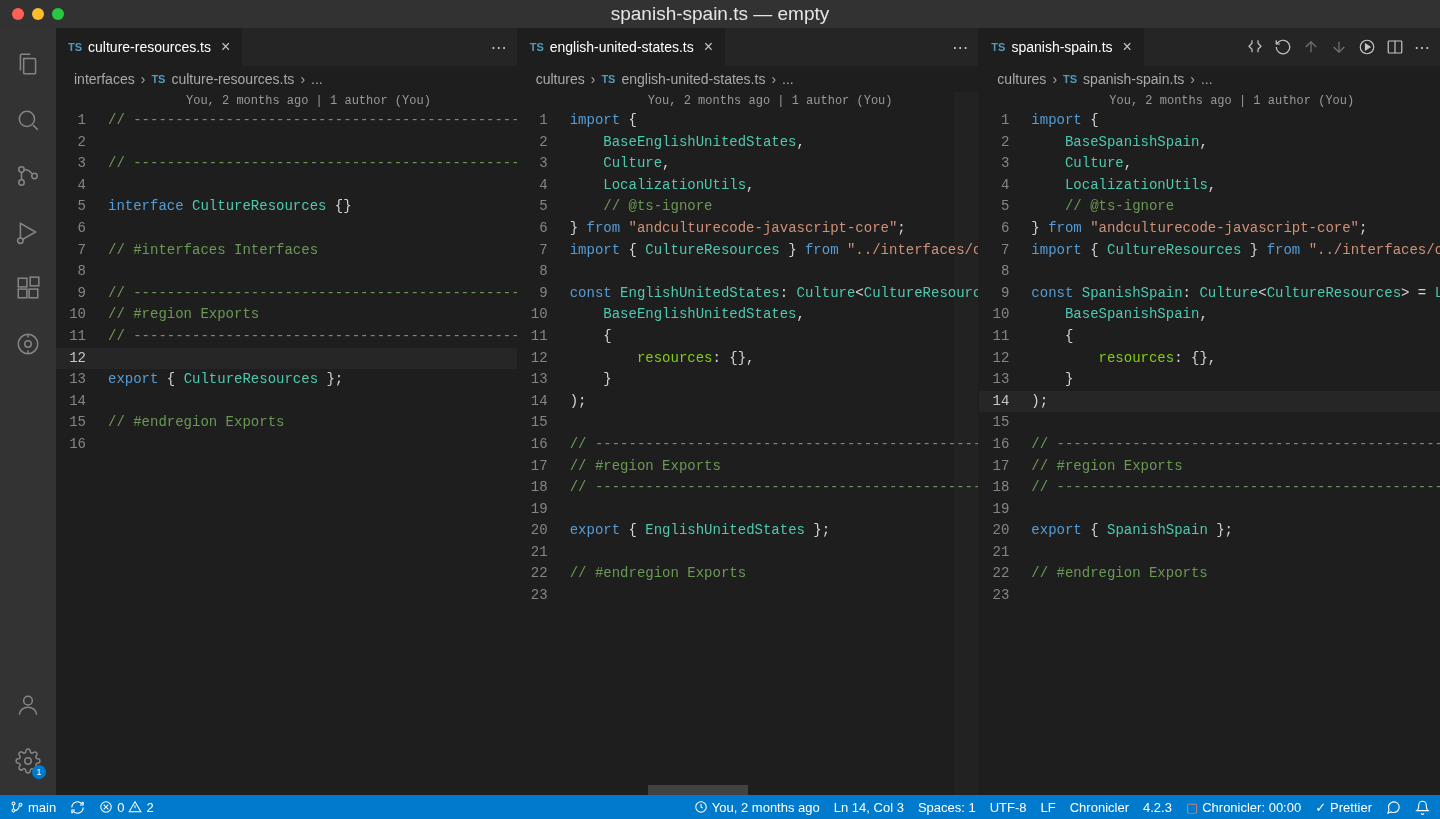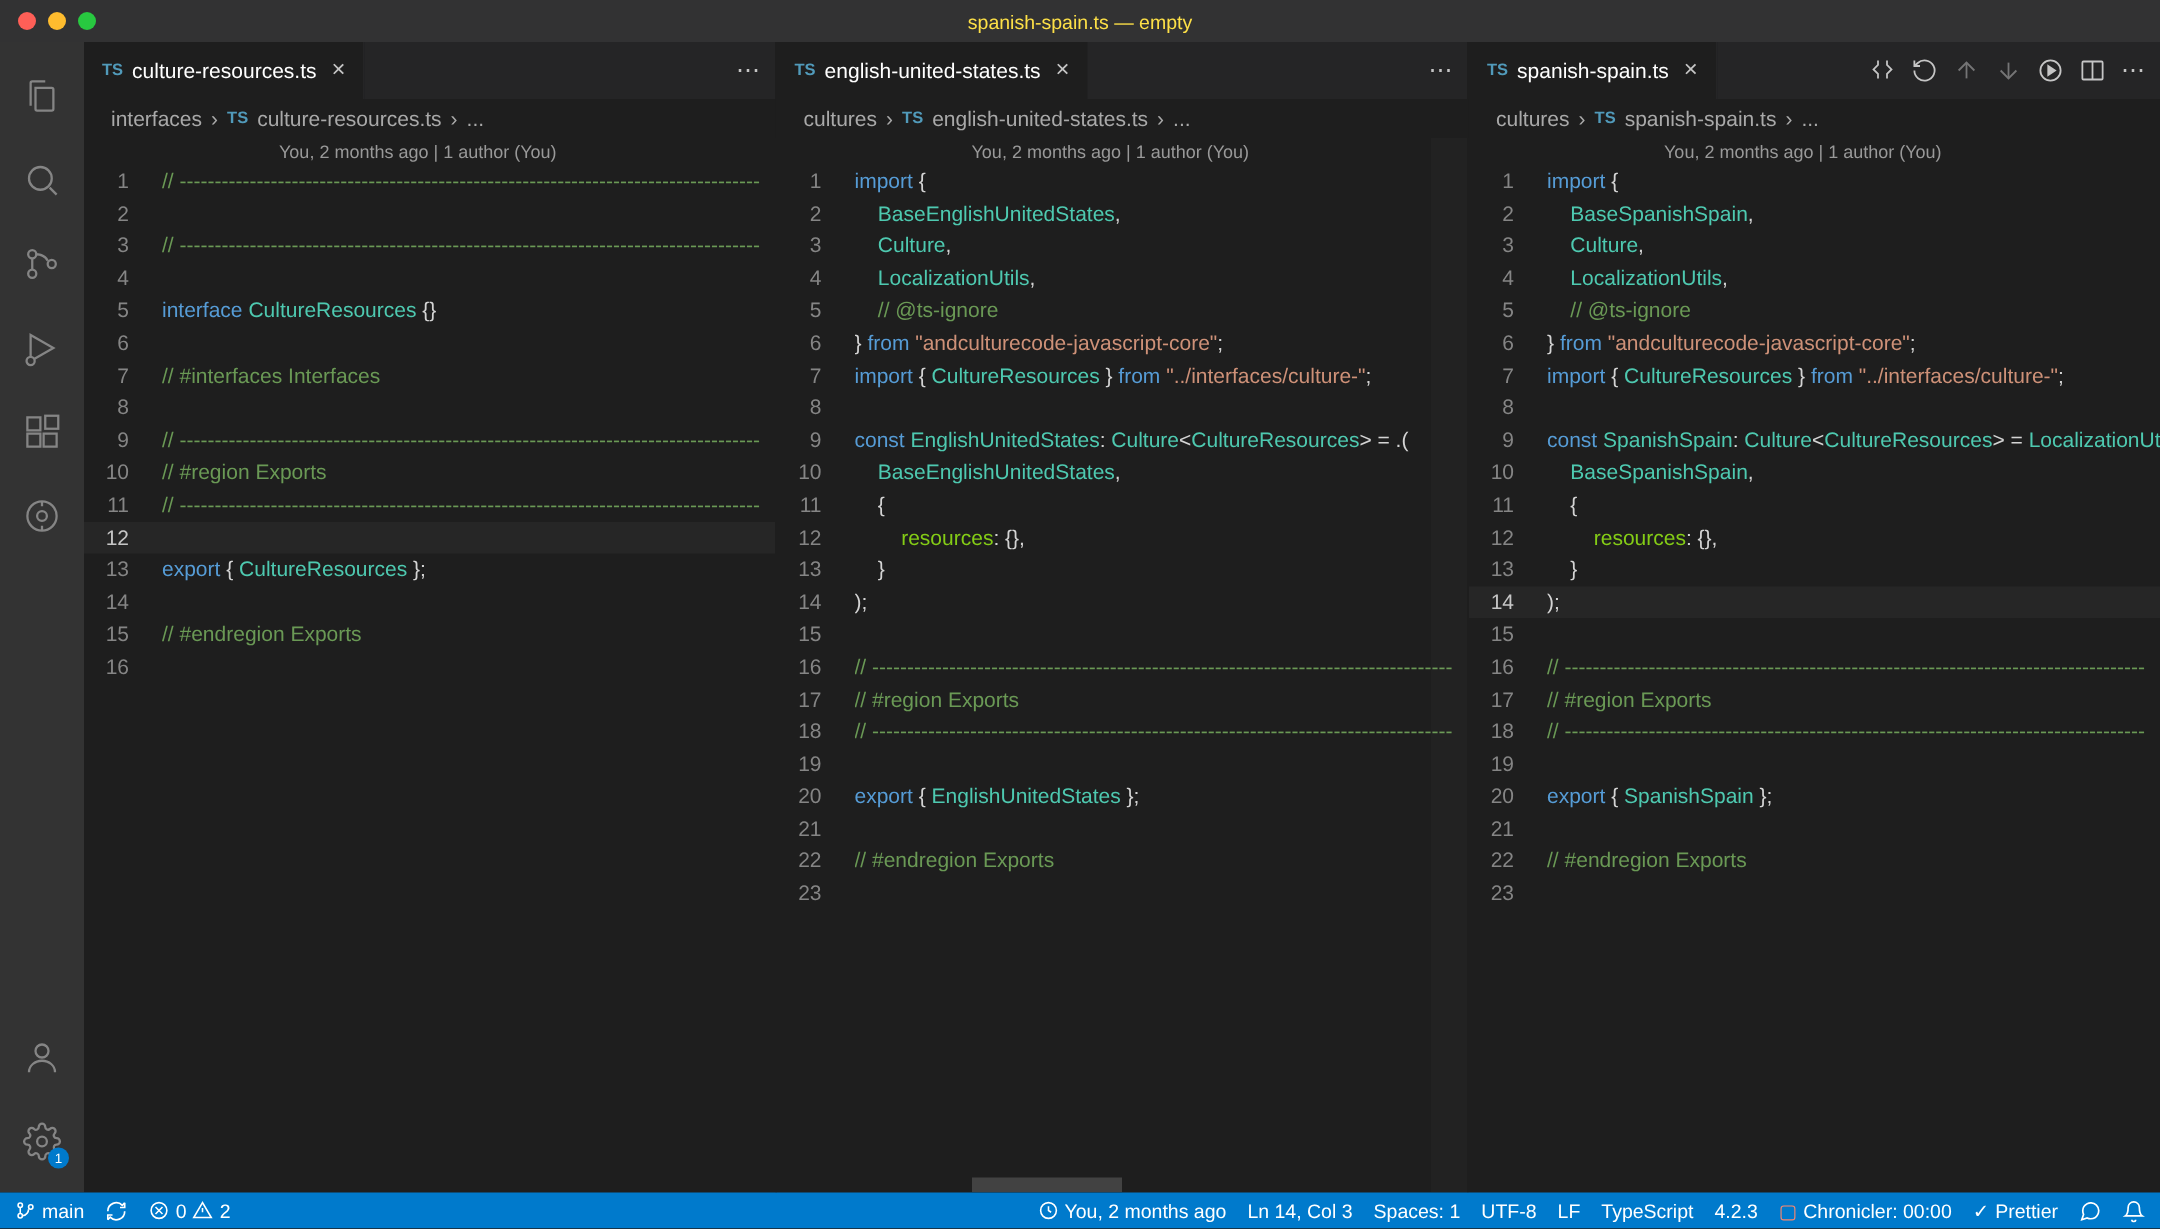--- a/index.html
+++ b/index.html
@@ -28,22 +28,22 @@
 .traffic-light {
   width: 12px; height: 12px; border-radius: 50%;
 }
 .tl-red { background: #ff5f57; }
 .tl-yellow { background: #febc2e; }
 .tl-green { background: #28c840; }
 .titlebar-title {
   position: absolute;
   left: 50%;
   transform: translateX(-50%);
-  font-size: 13px;
-  color: #fde047;
+  font-size: 19px;
+  color: #e5e5e5;
 }
 .main-area {
   flex: 1;
   display: flex;
   overflow: hidden;
 }
 .activity-bar {
   width: 56px;
   background: #333333;
   display: flex;
@@ -156,21 +156,21 @@
 .codelens {
   font-size: 12px;
   color: #999999;
   padding-left: 130px;
   height: 18px;
   line-height: 18px;
 }
 .editor-body {
   flex: 1;
   overflow: hidden;
-  font-family: Liberation Sans, sans-serif;
+  font-family: Liberation Mono, monospace;
   font-size: 14px;
   line-height: 21.6px;
   position: relative;
 }
 .code-line {
   display: flex;
   white-space: pre;
 }
 .gutter {
   width: 52px;
@@ -527,21 +527,21 @@
       <svg class="sicon" width="14" height="14" viewBox="0 0 24 24" fill="none" stroke="currentColor" stroke-width="1.8">
           <circle cx="12" cy="12" r="9"></circle>
           <path d="M12 7v5l3 2"></path>
         </svg>
       <span>You, 2 months ago</span>
     </div>
     <div class="status-item">Ln 14, Col 3</div>
     <div class="status-item">Spaces: 1</div>
     <div class="status-item">UTF-8</div>
     <div class="status-item">LF</div>
-    <div class="status-item">TypeScript</div>
+    <div class="status-item">Chronicler</div>
     <div class="status-item">4.2.3</div>
     <div class="status-item">
       <span style="color:#f48771">▢</span>
       <span>Chronicler: 00:00</span>
     </div>
     <div class="status-item">
       <span>✓</span>
       <span>Prettier</span>
     </div>
     <div class="status-item">

